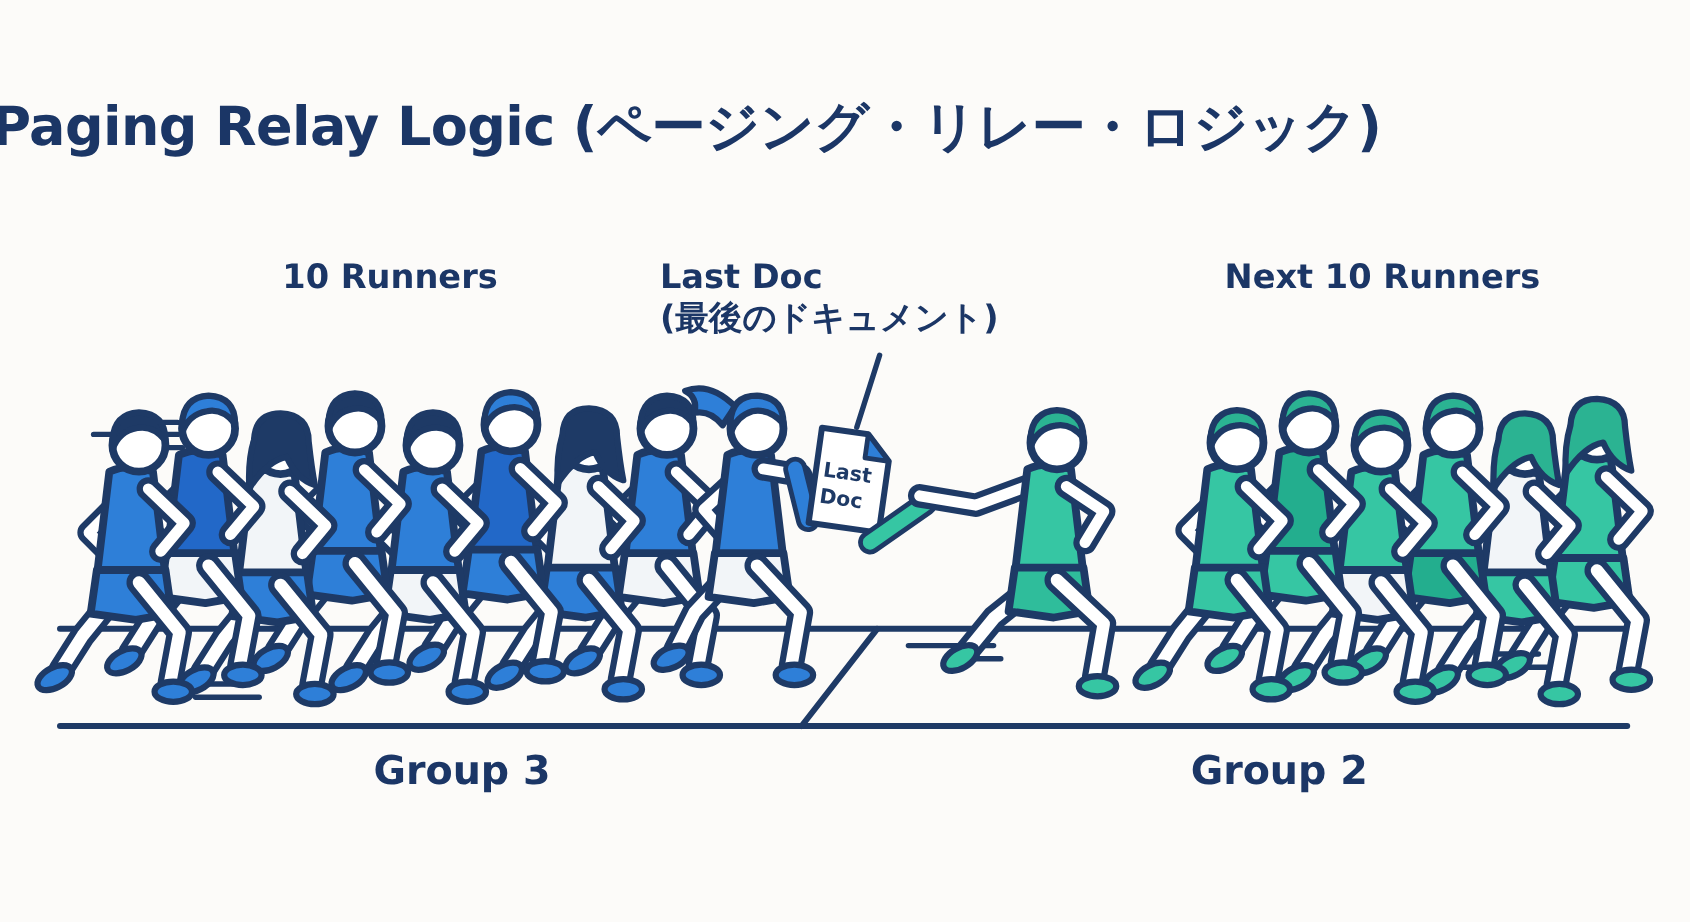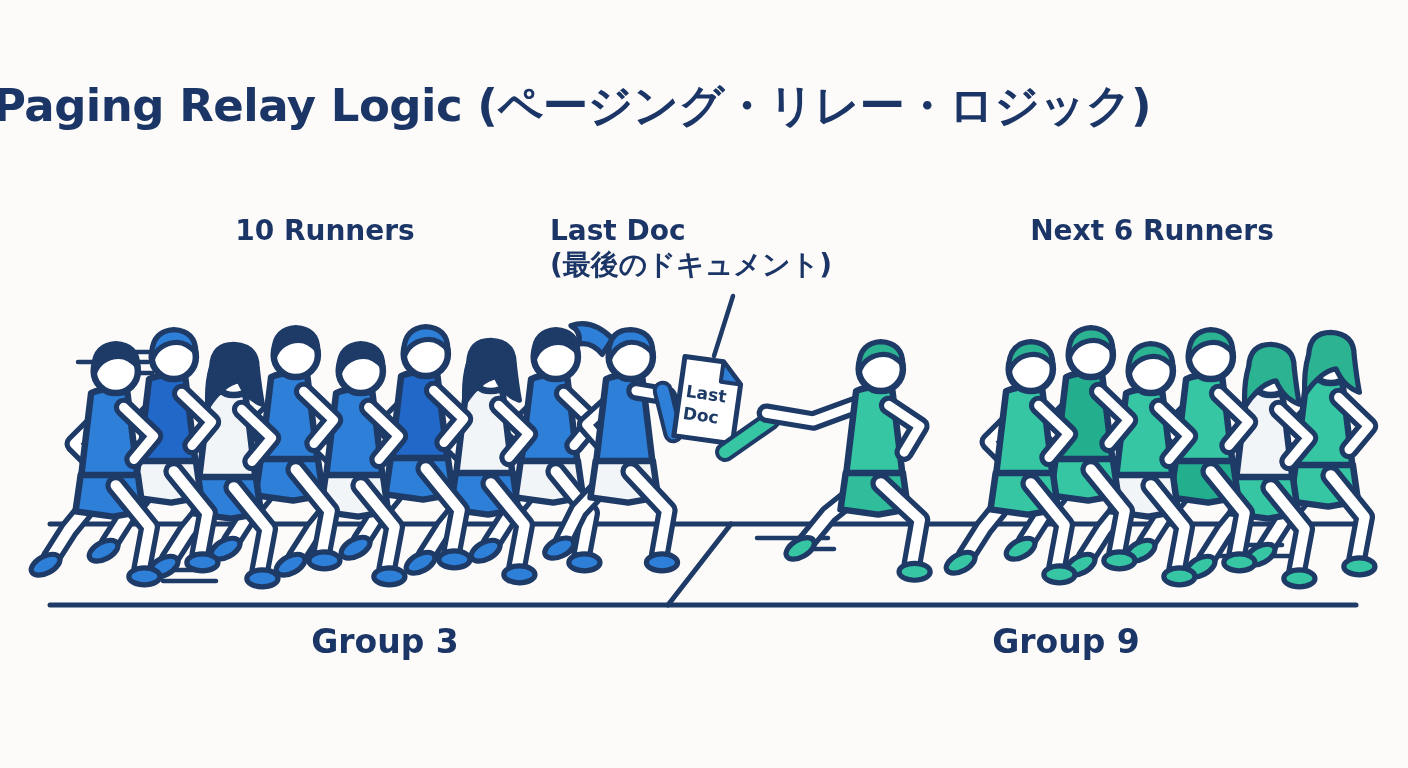--- a/index.html
+++ b/index.html
@@ -37,21 +37,21 @@
   <div class="title">Paging Relay Logic (ページング・リレー・ロジック)</div>
 
   <div class="anno anno-1">
     <div>10 Runners</div>
   </div>
   <div class="anno anno-2">
     <div>Last Doc</div>
     <div>(最後のドキュメント)</div>
   </div>
   <div class="anno anno-3">
-    <div>Next 6 Runners</div>
+    <div>Next 10 Runners</div>
   </div>
 
   <svg class="scene" width="1408" height="768" viewBox="0 0 1408 768">
 
     <defs>
 
       <symbol id="runner-m" viewBox="0 0 120 210" overflow="visible">
         <path d="M58,62 L34,86 L50,102" fill="none" stroke="#1e3a66" stroke-width="15" stroke-linecap="round" stroke-linejoin="round"></path>
         <path d="M58,62 L34,86 L50,102" fill="none" stroke="#ffffff" stroke-width="7" stroke-linecap="round" stroke-linejoin="round"></path>
         <path d="M56,120 L30,152 L16,174" fill="none" stroke="#1e3a66" stroke-width="16" stroke-linecap="round" stroke-linejoin="round"></path>
@@ -171,15 +171,15 @@
         <ellipse cx="92" cy="186" rx="12" ry="6.5" fill="#36c6a3" stroke="#1e3a66" stroke-width="4"></ellipse>
         <path d="M72,58 L96,74 L84,94" fill="none" stroke="#1e3a66" stroke-width="15" stroke-linecap="round" stroke-linejoin="round"></path>
         <path d="M72,58 L96,74 L84,94" fill="none" stroke="#ffffff" stroke-width="7" stroke-linecap="round" stroke-linejoin="round"></path>
         <circle cx="66" cy="30" r="17" fill="#ffffff" stroke="#1e3a66" stroke-width="5"></circle>
         <path d="M49,27 Q50,10 66,9 Q83,10 83,27 Q75,17 65,19 Q53,21 49,33 Z" fill="#2bb392" stroke="#1e3a66" stroke-width="4" stroke-linejoin="round"></path>
       </g>
     </g>
   </svg>
 
   <div class="group-label g1">Group 3</div>
-  <div class="group-label g2">Group 9</div>
+  <div class="group-label g2">Group 2</div>
 
 </div>
 
 </body></html>

